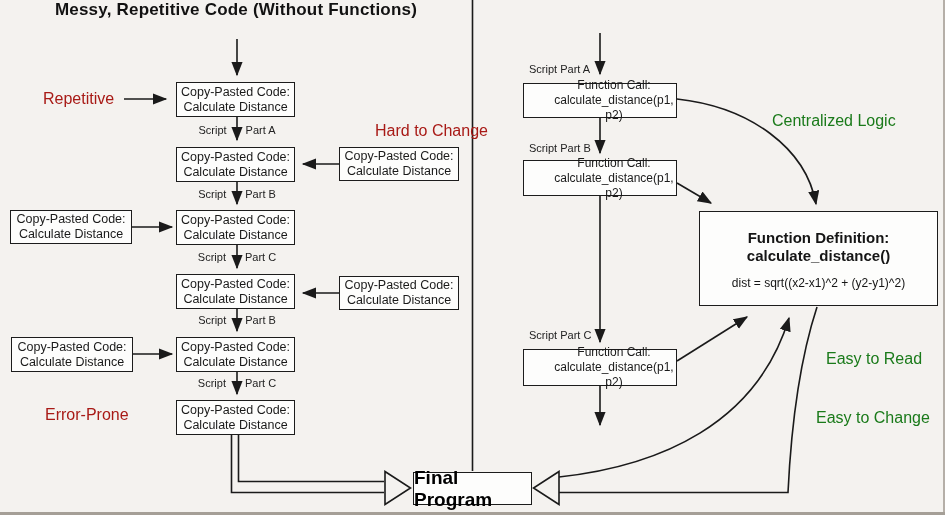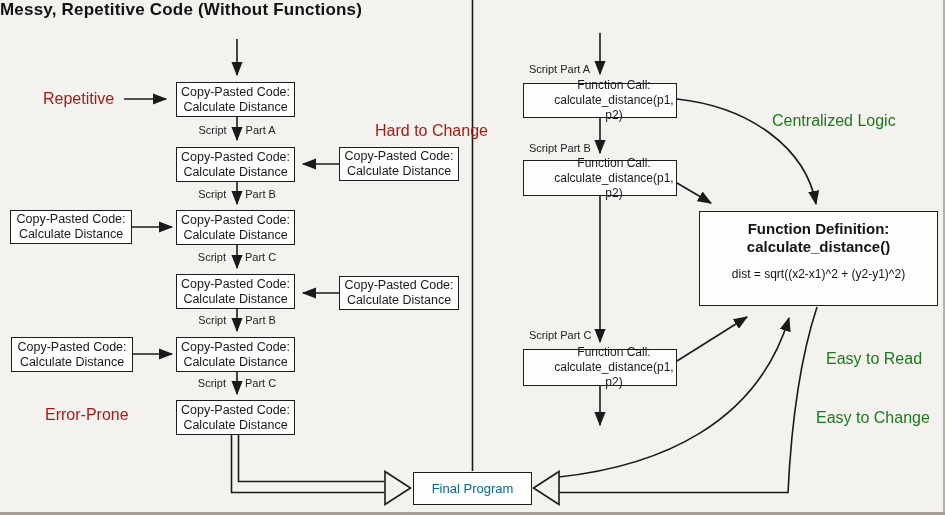--- a/index.html
+++ b/index.html
@@ -1,35 +1,35 @@
 <!DOCTYPE html>
 <html><head>
 <meta charset="utf-8">
 <style>
   html,body{margin:0;padding:0;}
   body{font-family:"Liberation Sans",sans-serif;background:#e8e6e3;}
   .stage{position:relative;width:945px;height:515px;background:#f4f2ef;overflow:hidden;
          box-shadow:inset 0 -3px 0 #a59f97, inset -2px 0 0 #b5afa8;}
   .abs{position:absolute;}
-  .title{font-weight:bold;font-size:17px;color:#121212;text-align:left;letter-spacing:.2px;}
+  .title{font-weight:bold;font-size:17px;color:#121212;text-align:center;letter-spacing:.2px;}
   .flowbox{position:absolute;background:#fdfdfc;border:1.5px solid #1c1c1c;display:flex;
            flex-direction:column;align-items:center;justify-content:center;
            font-size:12.5px;line-height:15px;color:#1a1a1a;text-align:center;box-sizing:border-box;}
   .fnbox{font-size:12px;line-height:15px;padding-left:28px;}
   .steplabel{position:absolute;font-size:11px;color:#222;white-space:nowrap;}
   .steplabel.split{display:flex;gap:19px;justify-content:center;transform:translateX(-50%);}
   .red{color:#a81a16;font-size:16px;}
   .green{color:#1a7a1a;font-size:16px;}
   .note{position:absolute;white-space:nowrap;}
   .defbox{position:absolute;background:#fdfdfc;border:1.6px solid #1c1c1c;box-sizing:border-box;
           text-align:center;color:#151515;}
   .defbox .b{font-weight:bold;font-size:15px;line-height:18px;}
   .defbox .formula{font-size:12px;margin-top:11px;}
   .finalbox{position:absolute;background:#fdfdfc;border:1.5px solid #1c1c1c;box-sizing:border-box;
-            display:flex;align-items:center;justify-content:center;font-size:13px;color:#0369a1;}
+            display:flex;align-items:center;justify-content:center;font-size:19px;color:#000000;font-weight:bold;}
   svg{position:absolute;left:0;top:0;}
 </style>
 </head>
 <body>
 
 <div class="stage">
 
   <svg width="945" height="515" viewBox="0 0 945 515">
     <defs>
       <marker id="ah" markerWidth="10" markerHeight="8" refX="8.2" refY="3.5" orient="auto">
@@ -151,21 +151,21 @@
   </div>
   <div class="flowbox fnbox" style="left:523px;top:349px;width:154px;height:37px;">
     <span>Function Call:</span>
     <span>calculate_distance(p1, p2)</span>
   </div>
 
   <div class="steplabel" style="left:529px;top:63px;width:63px;">Script Part A</div>
   <div class="steplabel" style="left:529px;top:142px;width:63px;">Script Part B</div>
   <div class="steplabel" style="left:529px;top:329px;width:63px;">Script Part C</div>
 
-  <div class="defbox" style="left:699px;top:211px;width:239px;height:95px;padding-top:8px;">
+  <div class="defbox" style="left:699px;top:211px;width:239px;height:95px;padding-top:17px;">
     <div class="b">Function Definition:</div>
     <div class="b">calculate_distance()</div>
     <div class="formula">dist = sqrt((x2-x1)^2 + (y2-y1)^2)</div>
   </div>
 
   <div class="note green" style="left:772px;top:112px;">Centralized Logic</div>
   <div class="note green" style="left:826px;top:350px;">Easy to Read</div>
   <div class="note green" style="left:816px;top:409px;">Easy to Change</div>
 
   <div class="finalbox" style="left:413px;top:472px;width:119px;height:33px;">Final Program</div>

